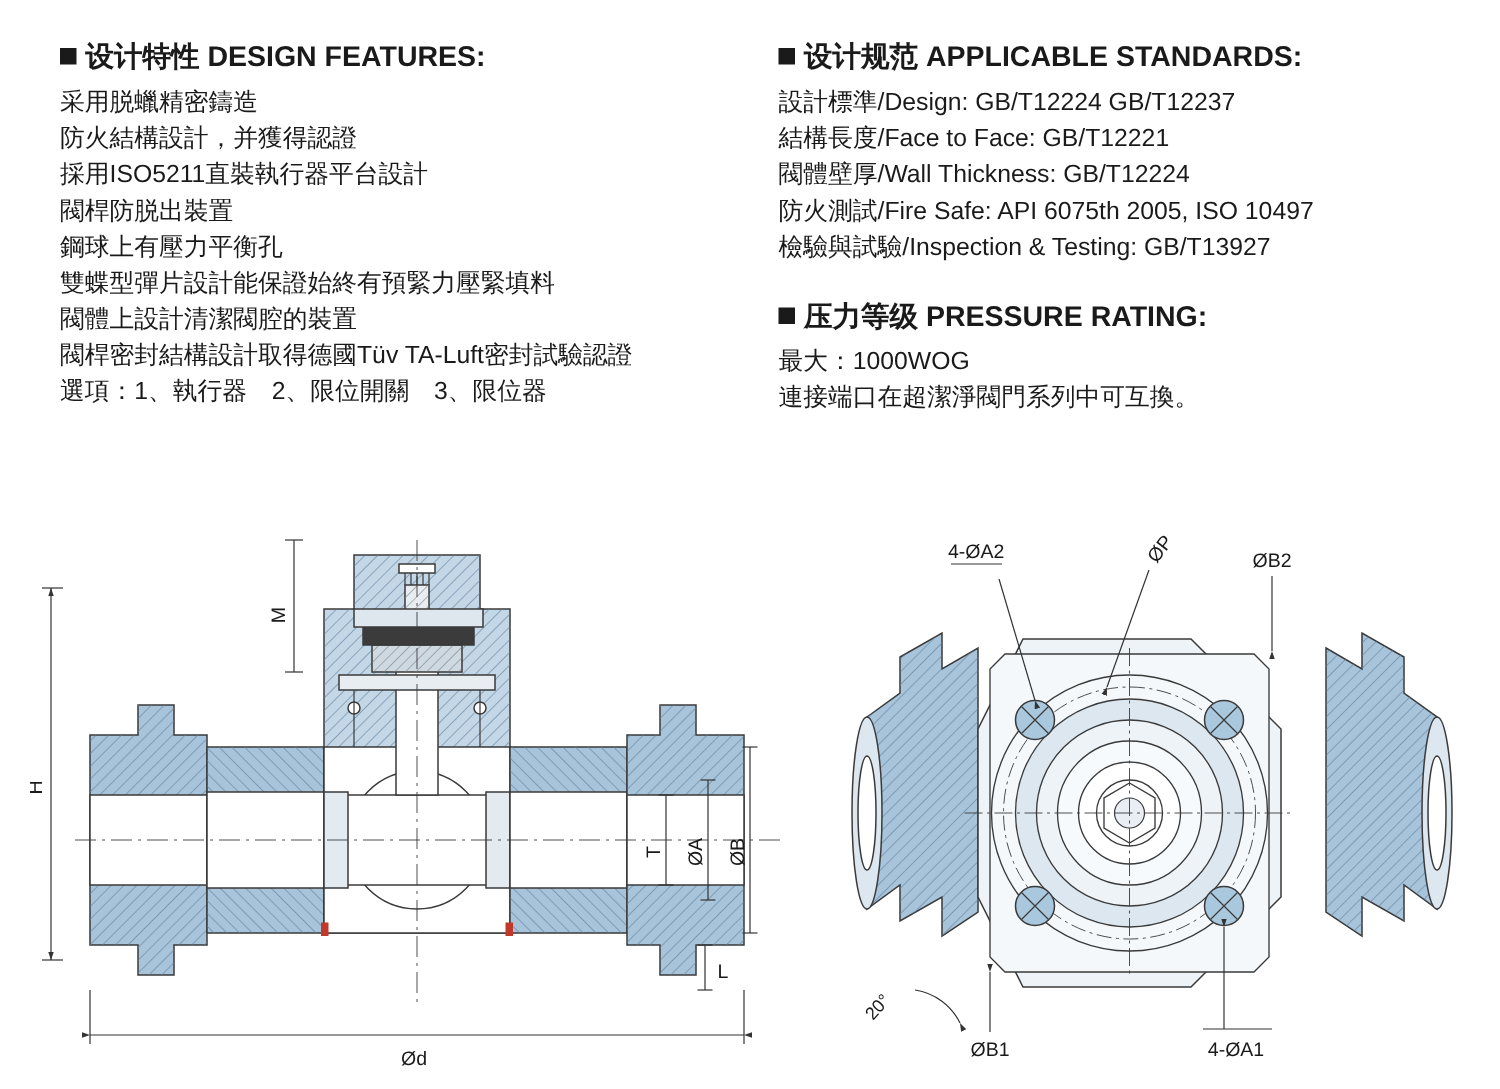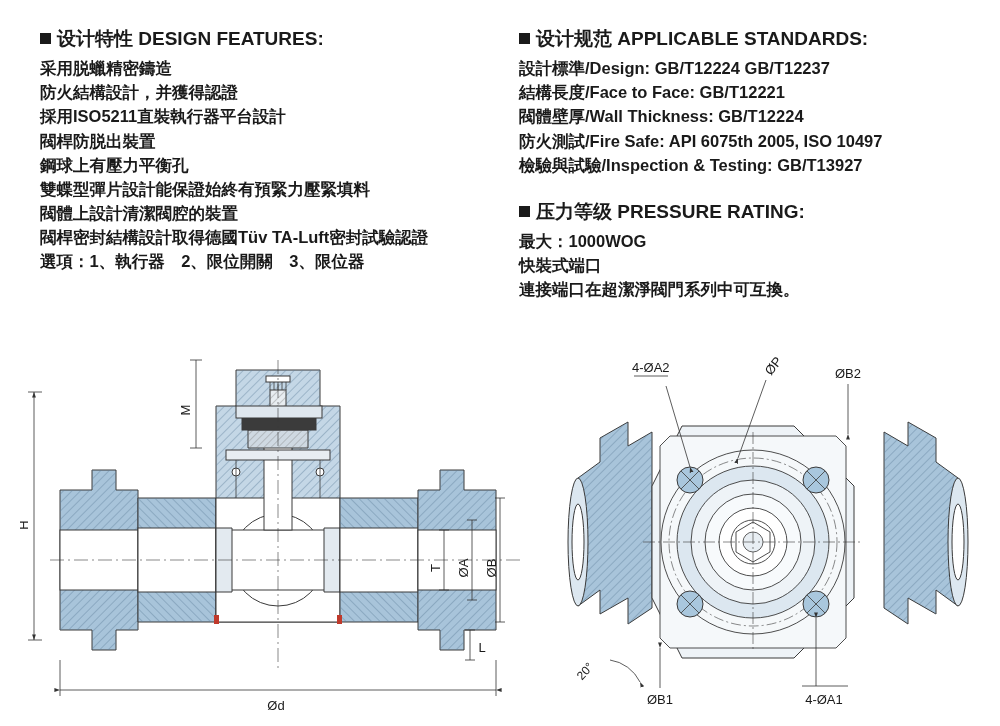--- a/index.html
+++ b/index.html
@@ -34,21 +34,20 @@
     width: 11px;
     height: 11px;
     background: #1a1a1a;
     margin-right: 6px;
     vertical-align: 1px;
   }
   .line {
     font-size: 16.5px;
     line-height: 1.465;
     white-space: nowrap;
-    font-weight: bold;
   }
   .spacer { height: 22px; }
 
   
   .drawings {
     position: absolute;
     left: 0;
     top: 330px;
     width: 1000px;
     height: 396px;
@@ -93,21 +92,20 @@
   <div class="line">閥體壁厚/Wall Thickness: GB/T12224</div>
   <div class="line">防火測試/Fire Safe: API 6075th 2005, ISO 10497</div>
   <div class="line">檢驗與試驗/Inspection &amp; Testing: GB/T13927</div>
 
   <div class="spacer"></div>
 
   <div class="section-head">
     <span class="sq"></span><span>压力等级</span> <span>PRESSURE RATING:</span>
   </div>
   <div class="line">最大：1000WOG</div>
-  <div class="line">快裝式端口</div>
   <div class="line">連接端口在超潔淨閥門系列中可互換。</div>
 </div>
 
 <div class="drawings">
 
   <svg class="dwg" width="520" height="396" viewBox="0 0 520 396" style="position:absolute;left:20px;top:0;">
     <defs>
       <pattern id="hatchA" width="6" height="6" patternTransform="rotate(45)" patternUnits="userSpaceOnUse">
         <line x1="0" y1="0" x2="0" y2="6" stroke="#5f7f9b" stroke-width="0.8"></line>
       </pattern>

